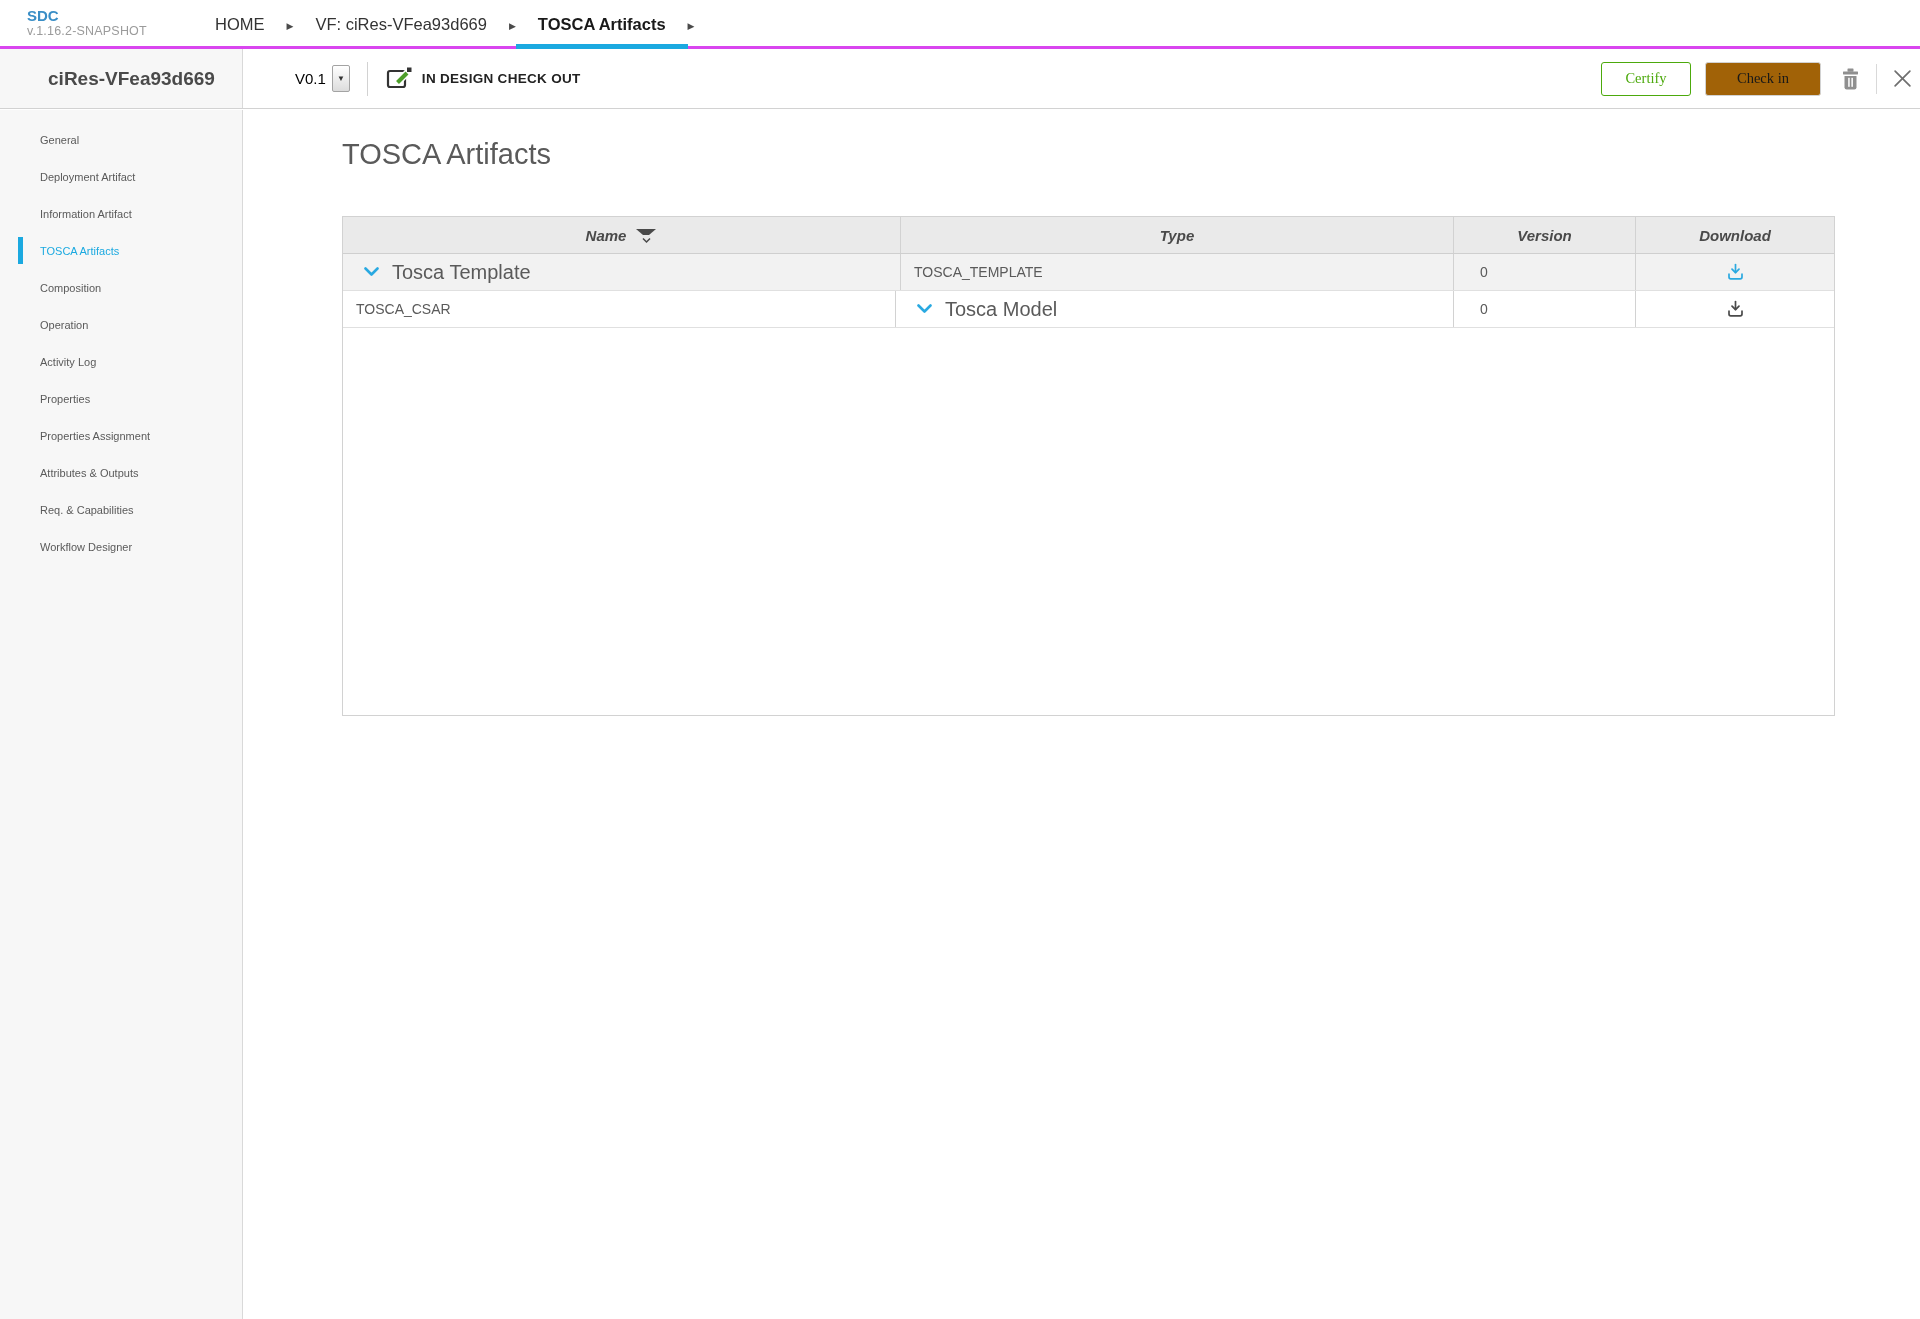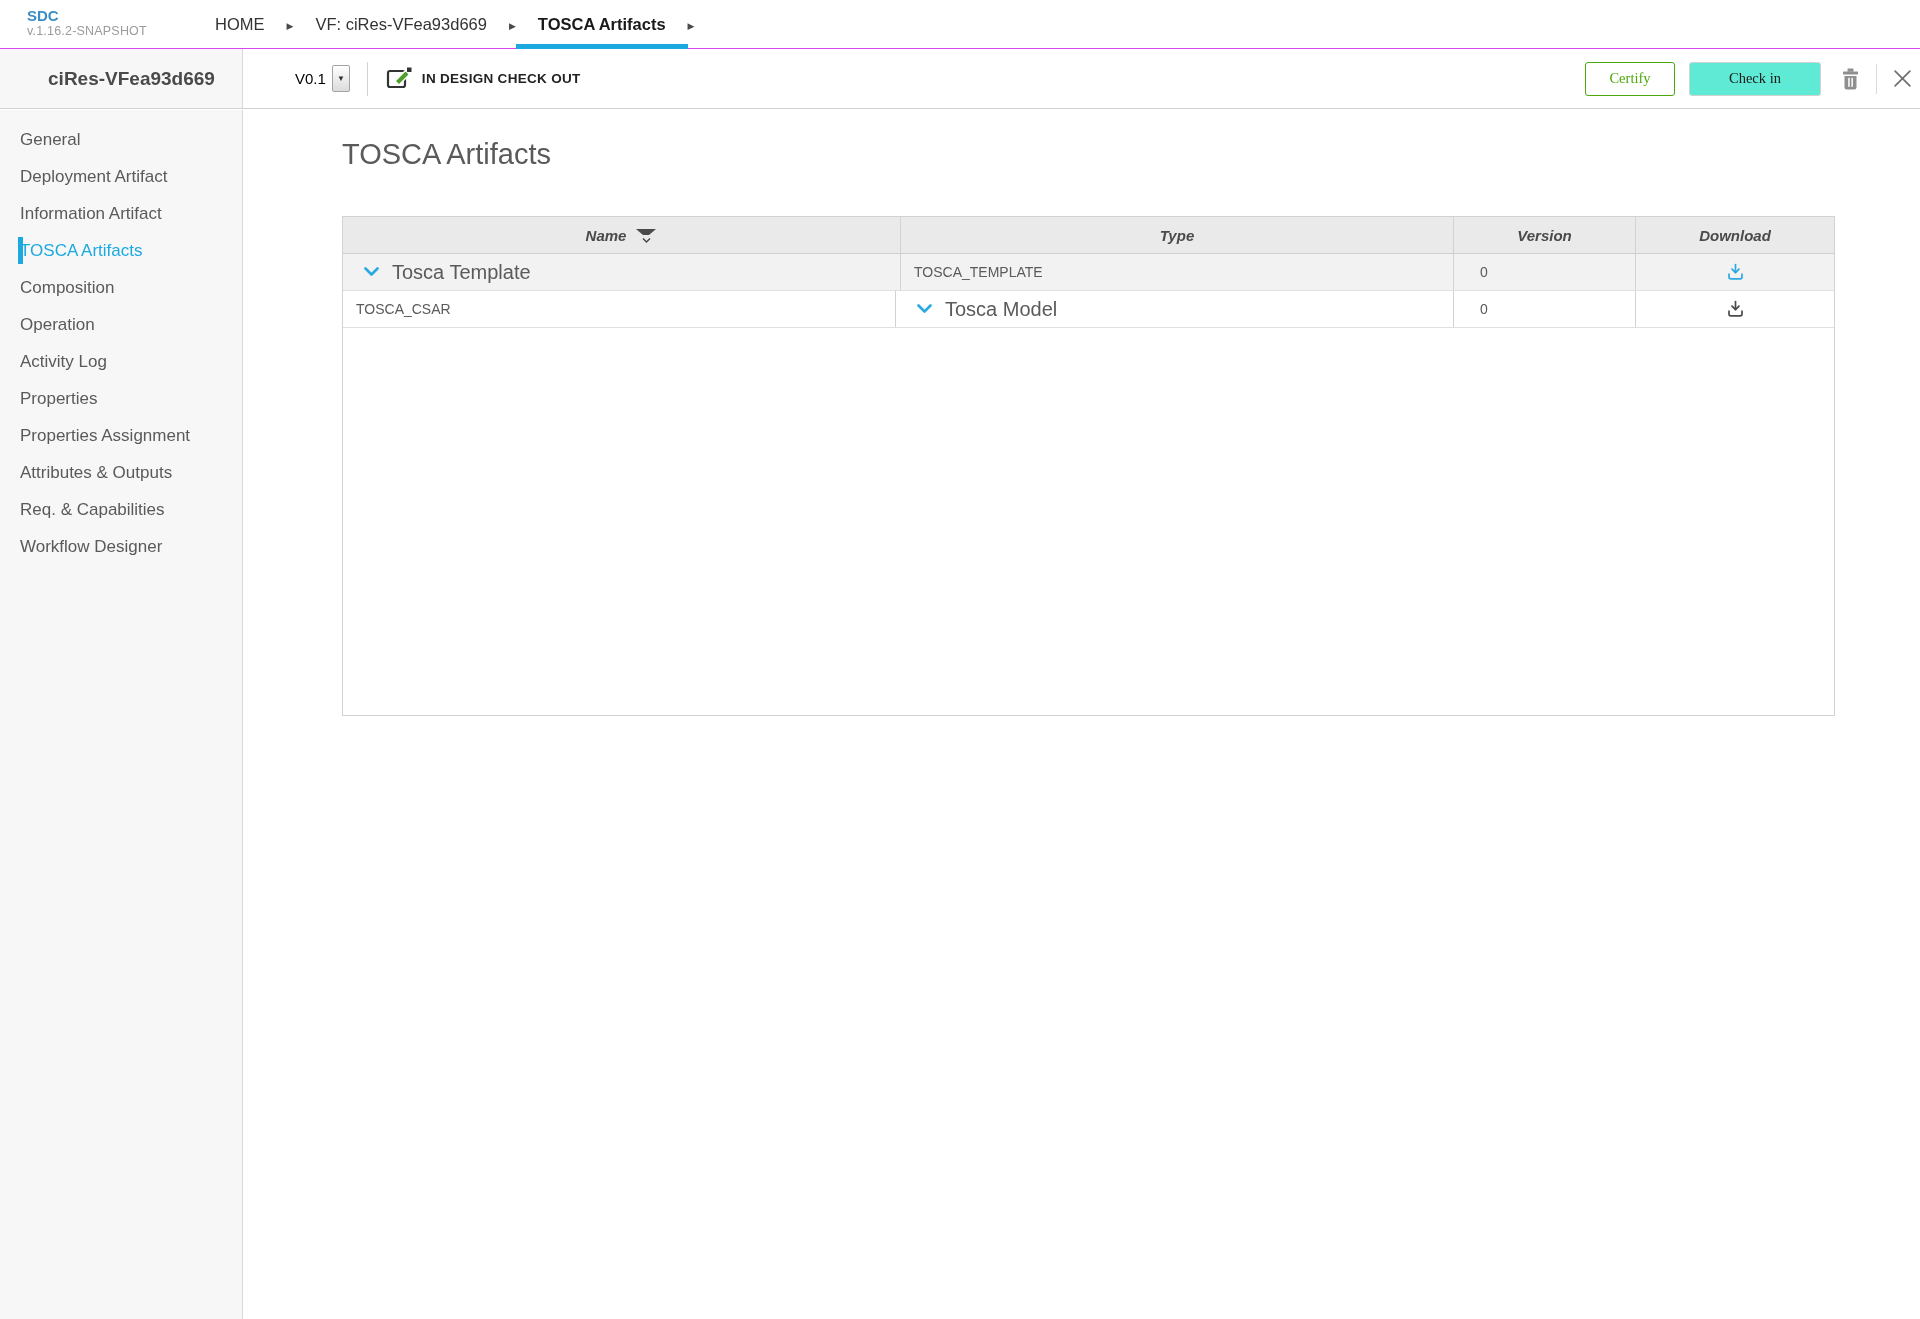--- a/index.html
+++ b/index.html
@@ -8,21 +8,21 @@
     font-family: "Liberation Sans", sans-serif;
     background: #ffffff;
     color: #5a5a5a;
     position: relative;
   }
   .stage { position: absolute; inset: 0; width: 1920px; height: 1319px; }
 
   
   .topnav {
     position: absolute; top: 0; left: 0; width: 1920px; height: 49px;
-    background: #ffffff; border-bottom: 1px solid #d946ef;
+    background: #ffffff; border-bottom: 3px solid #d946ef;
   }
   .logo { position: absolute; left: 27px; top: 7px; line-height: 1.15; }
   .logo .logo-main { color: #3a8ec6; font-weight: bold; font-size: 15px; }
   .logo .logo-ver { color: #9b9b9b; font-size: 12.5px; letter-spacing: .2px; }
   .crumbs { position: absolute; left: 193px; top: 0; height: 49px; display: flex; align-items: stretch; }
   .crumb {
     display: flex; align-items: center; padding: 0 22px; font-size: 16.5px; color: #333;
     cursor: pointer; border-bottom: 5px solid transparent; padding-top: 5px;
   }
   .crumb.active { font-weight: bold; color: #191919; border-bottom-color: #1ba9e0; }
@@ -47,33 +47,33 @@
   }
   .vdiv { width: 1px; height: 34px; background: #d2d2d2; margin: 0 17px; }
   .vdiv2 { width: 1px; height: 30px; background: #d9d9d9; margin: 0 16px; }
   .status-label { font-size: 13.5px; font-weight: bold; color: #222; letter-spacing: .3px; margin-left: 10px; }
   .spacer { flex: 1; }
   .btn {
     height: 34px; border-radius: 3px; font-size: 14.5px; cursor: pointer;
     font-family: Liberation Serif, serif; background: #fff;
   }
   .btn-certify { width: 90px; border: 1px solid #4ca90c; color: #4ca90c; }
-  .btn-checkin { width: 132px; border: 1px solid #d2d2d2; color: #191919; background: #5eead4; margin-left: 14px; }
+  .btn-checkin { width: 116px; border: 1px solid #d2d2d2; color: #191919; background: #a16207; margin-left: 14px; }
   .icon-btn { display: flex; align-items: center; justify-content: center; cursor: pointer; background: none; border: none; }
   .trash-btn { margin-left: 20px; }
   .close-btn { margin-right: 4px; }
 
   
   .sidebar {
     position: absolute; top: 110px; left: 0; bottom: 0; width: 243px;
     background: #f7f7f7; border-right: 1px solid #d9d9d9; padding-top: 11px;
   }
   .side-item {
     position: relative; height: 37px; display: flex; align-items: center;
-    padding-left: 20px; font-size: 17px; color: #5a5a5a; cursor: pointer;
+    padding-left: 40px; font-size: 11px; color: #5a5a5a; cursor: pointer;
   }
   .side-item.active { color: #1ba9e0; }
   .side-item.active::before {
     content: ""; position: absolute; left: 18px; top: 5px; width: 5px; height: 27px; background: #1ba9e0;
   }
 
   
   .content { position: absolute; top: 110px; left: 244px; right: 0; bottom: 0; background: #fff; }
   .page-title { position: absolute; left: 98px; top: 28px; font-size: 29px; font-weight: 300; color: #5a5a5a; }
   .table-wrap {

